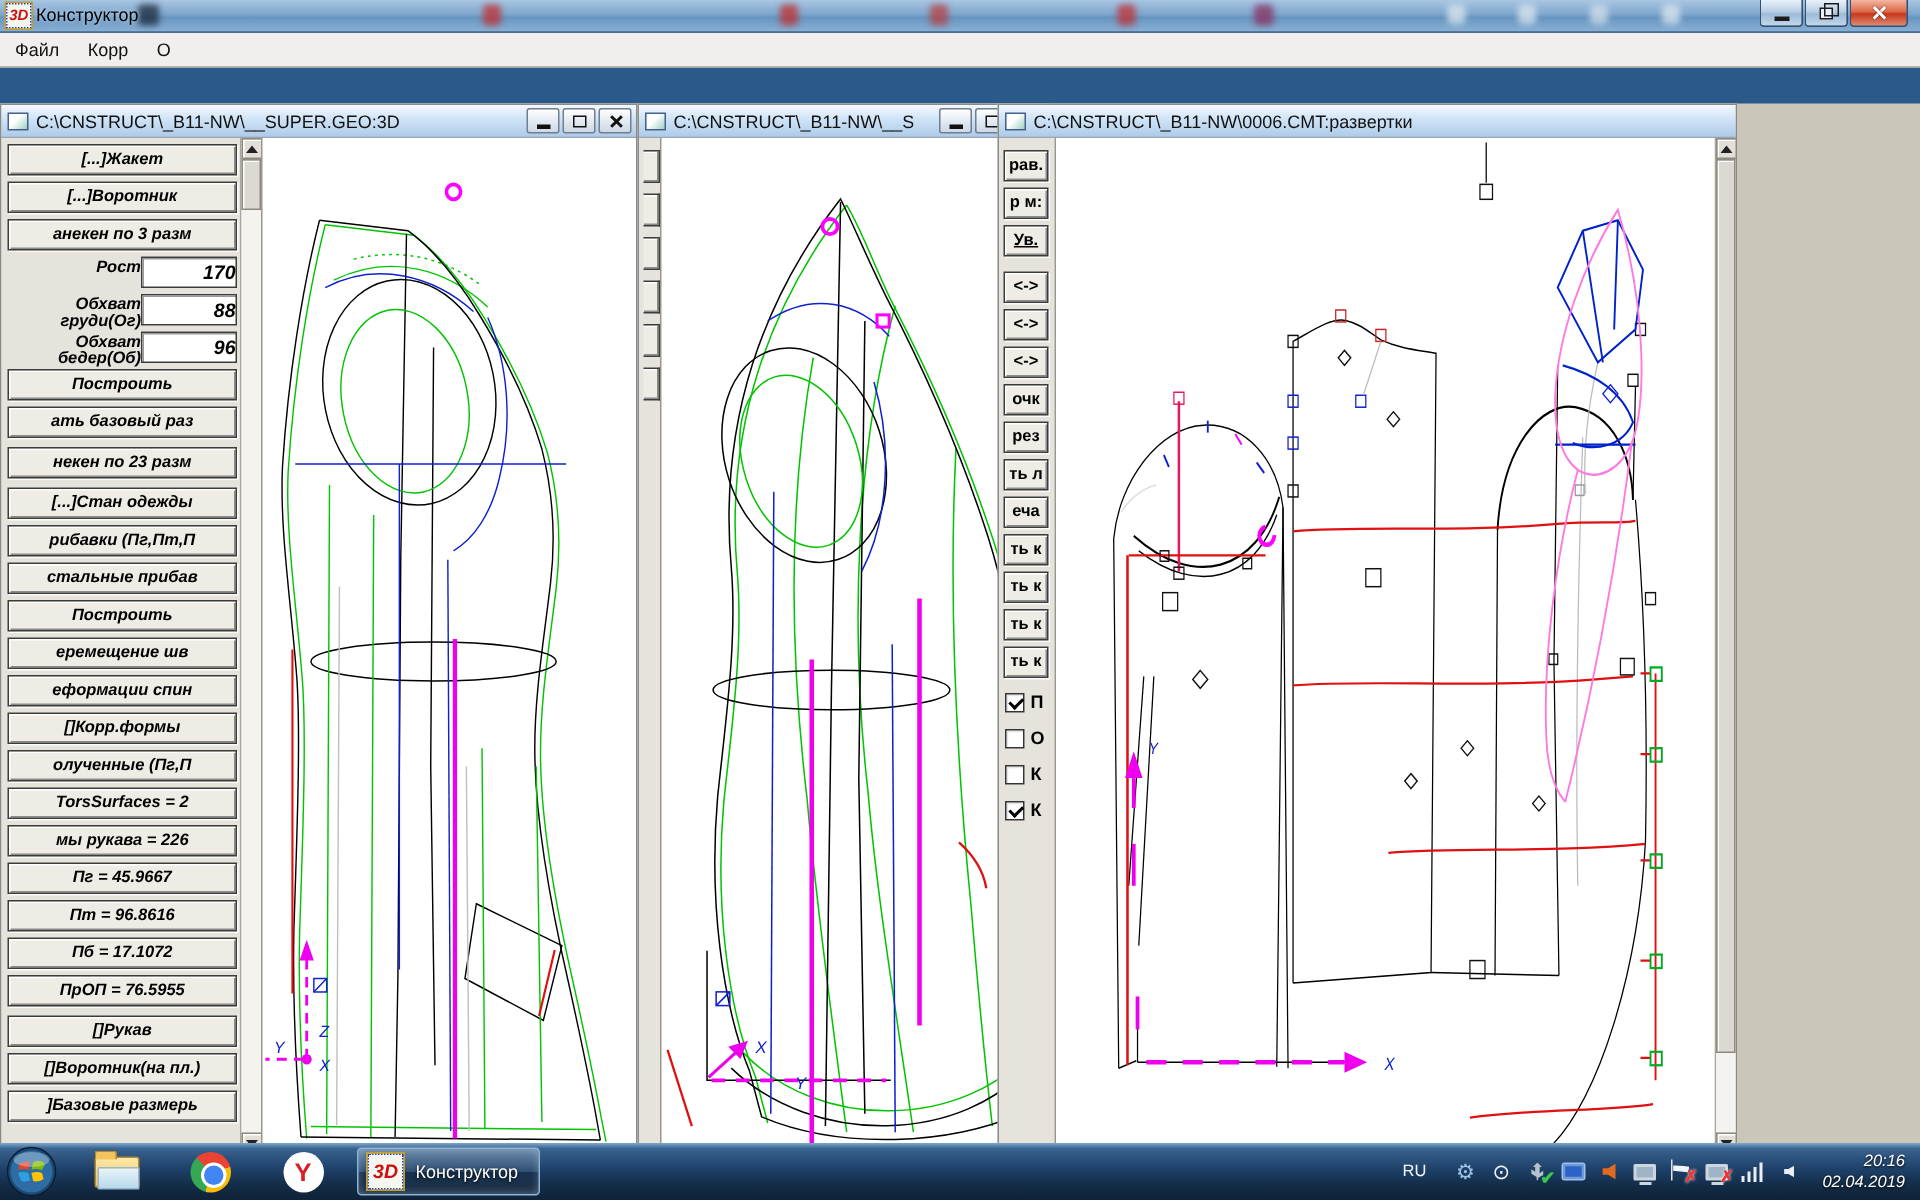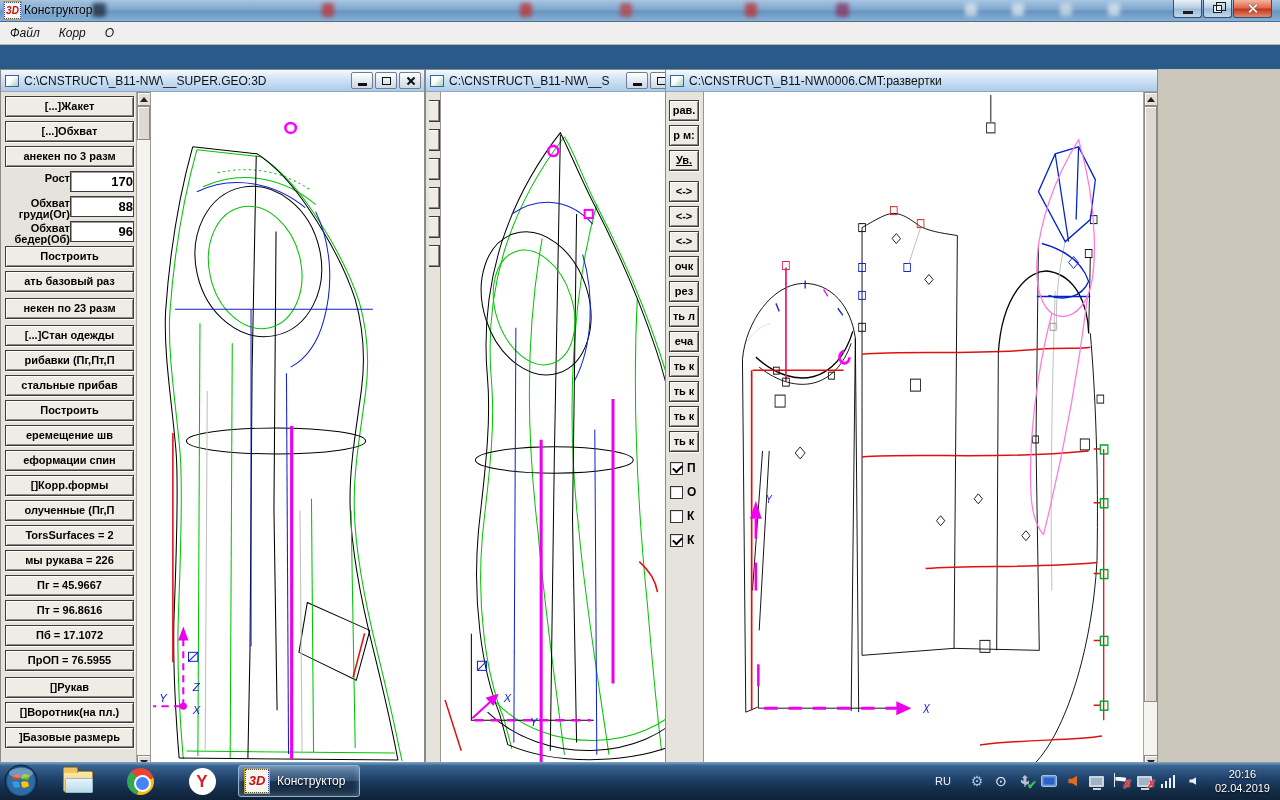--- a/index.html
+++ b/index.html
@@ -28,21 +28,21 @@
   .g-rest::before { content:""; position:absolute; left:2px; top:-4px; width:8px; height:7px;
     border:1.5px solid #1c1c1c; }
   .g-x { position:relative; width:11px; height:11px; }
   .g-x::before,.g-x::after { content:""; position:absolute; left:5px; top:0; width:2px; height:11px;
     background:#fff; box-shadow:0 0 1px #400; }
   .g-x::before { transform:rotate(45deg);} .g-x::after { transform:rotate(-45deg);}
 
   
   #menubar { position:absolute; left:0; top:22px; width:1280px; height:23px;
     background:#f0efed; border-bottom:1px solid #b8b4aa; display:flex; align-items:center;
-    font-size:12px; color:#111;font-style:italic; }
+    font-size:12px; color:#111; }
   .menuitem { padding:3px 9px; margin-left:1px; }
 
   
   #mdi { position:absolute; left:0; top:45px; width:1280px; height:717px; background:#cac6ba;margin-top:24px; }
   .child { position:absolute; top:0; height:714px; background:#ece9e2;
     border:1px solid #8a8a88; display:flex; flex-direction:column; }
   .ctitle { height:22px; flex:none; display:flex; align-items:center;
     background:linear-gradient(180deg,#f4f9fe,#cfe3f6 45%,#aecbe8 100%);
     border-bottom:1px solid #8fa8bf; font-size:12px; color:#111; overflow:hidden; white-space:nowrap; }
   .cicon { flex:none; width:14px; height:12px; margin:0 5px 0 4px;
@@ -56,21 +56,21 @@
   .i-max { width:9px; height:8px; border:1.5px solid #111; }
   .i-x { position:relative; width:10px; height:10px; }
   .i-x::before,.i-x::after { content:""; position:absolute; left:4.5px; top:0; width:2px; height:10px;
     background:#111; }
   .i-x::before{ transform:rotate(45deg);} .i-x::after{ transform:rotate(-45deg);}
   .cbody { flex:1; display:flex; min-height:0; }
   .canvas { flex:1; background:#fff; border-left:1px solid #9a968c; position:relative; overflow:hidden; }
   .canvas svg { display:block; }
 
   
-  #left-sidebar { width:135px; flex:none; background:#e6e3dc; padding-top:4px; overflow:hidden; }
+  #left-sidebar { width:159px; flex:none; background:#e6e3dc; padding-top:4px; overflow:hidden;font-style:italic; }
   .sbtn { height:21px; margin:0 2px 4px 4px; background:#efece5; border:1px solid #3c3c3c;
     box-shadow:inset 1px 1px 0 #ffffff, inset -1px -1px 0 #8a8a8a, 1px 1px 0 #fcfcf8;
     font-weight:bold; font-size:11px; line-height:19px; text-align:center; overflow:hidden;
     white-space:nowrap; color:#000; }
   .sbtn.gap { margin-top:6px; }
   .sfield { height:21px; margin:0 2px 4px 4px; display:flex; overflow:visible;text-align:right; }
   .flabel { flex:1; font-weight:bold; font-size:11px; line-height:11px; padding:2px 0 0 2px;
     white-space:pre-line; overflow:hidden; height:26px; }
   .fvalue { flex:none; width:64px; background:#fff; border:1px solid #3c3c3c;
     box-shadow:inset 1px 1px 0 #9a9a9a; font-weight:bold; font-size:13px; line-height:19px;
@@ -155,22 +155,22 @@
     text-shadow:0 0 2px #fff; }
   .overlay-chk { position:absolute; right:0; bottom:1px; color:#39c948; font-size:12px; font-weight:bold; }
   .bars { display:flex; align-items:flex-end; height:14px; }
   .bars i { width:2.5px; margin-right:1.5px; background:#e8eef4; display:block; }
   .spk { width:7px; height:8px; background:#e8eef4;
     clip-path:polygon(0 30%,40% 30%,100% 0,100% 100%,40% 70%,0 70%); }
   .spk.red { background:#e06a20; width:9px; height:11px; }
   .usb-base { width:10px; height:12px; background:#b8c2cc; clip-path:polygon(50% 0,80% 25%,65% 25%,65% 60%,90% 45%,90% 70%,55% 85%,55% 100%,45% 100%,45% 80%,10% 62%,10% 38%,35% 52%,35% 25%,20% 25%); }
   .card { width:16px; height:12px; background:#2d63c8; border:1px solid #9fc0ea; border-radius:2px;
     box-shadow:inset 0 0 0 1.5px #6f9ad8; }
-  #clock { color:#fff; font-size:11px; text-align:center; line-height:14px; margin:0 10px 0 10px;
-    text-shadow:0 1px 2px #000; }
+  #clock { color:#fff; font-size:11px; text-align:right; line-height:14px; margin:0 10px 0 10px;
+    text-shadow:0 1px 2px #000;font-style:italic; }
 
   .flag { width:11px; height:9px; background:#f4f7fa; clip-path:polygon(0 0,100% 15%,88% 55%,0 45%); }
   .flag-pole { position:absolute; left:5px; top:4px; width:1.5px; height:14px; background:#dfe6ec; }
 </style>
 </head>
 <body>
 <div id="desktop">
 
   <div id="titlebar">
     <div class="deco" style="left:92px;width:14px;height:14px;background:#1a2838;"></div>
@@ -218,21 +218,21 @@
               <div class="i-max"></div>
             </div>
           <div class="cbtn">
               <div class="i-x"></div>
             </div>
         </div>
       </div>
       <div class="cbody">
         <div id="left-sidebar">
             <div class="sbtn">[...]Жакет</div>
-            <div class="sbtn">[...]Обхват</div>
+            <div class="sbtn">[...]Воротник</div>
             <div class="sbtn">анекен по 3 разм</div>
             <div class="sfield">
               <span class="flabel">Рост</span>
               <span class="fvalue">170</span>
             </div>
             <div class="sfield">
               <span class="flabel">Обхват
 груди(Ог)</span>
               <span class="fvalue">88</span>
             </div>

